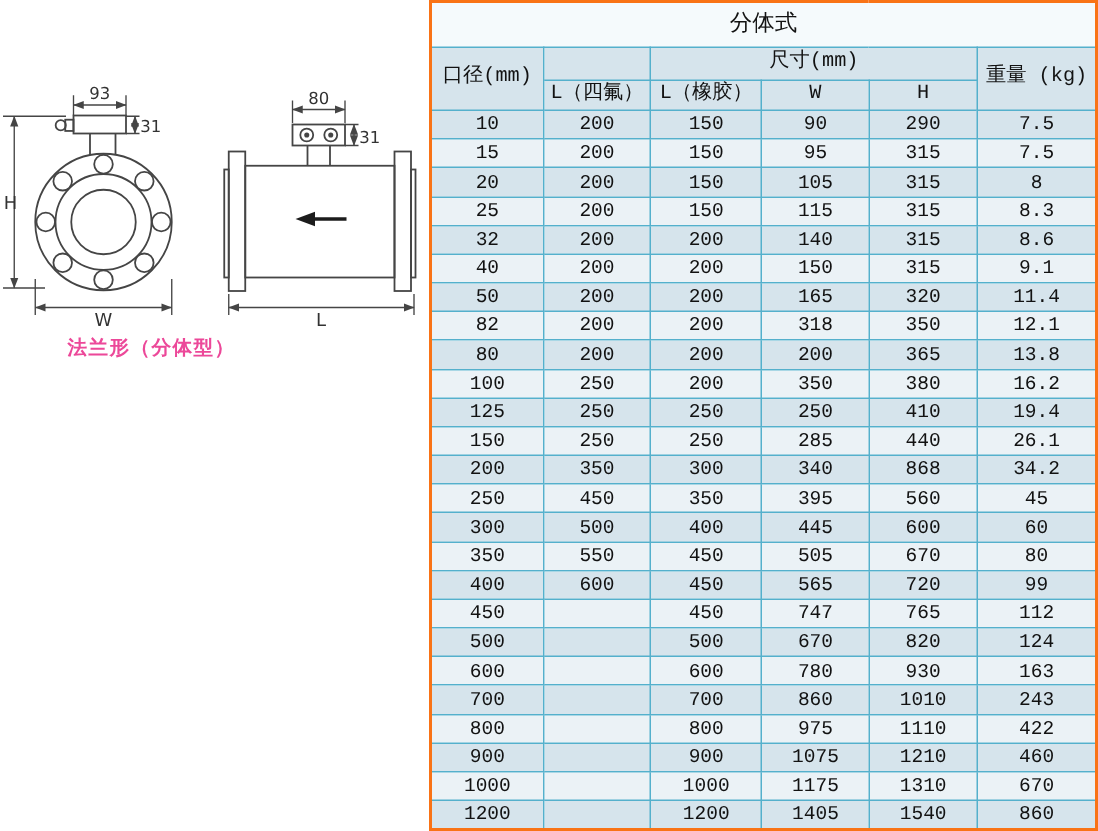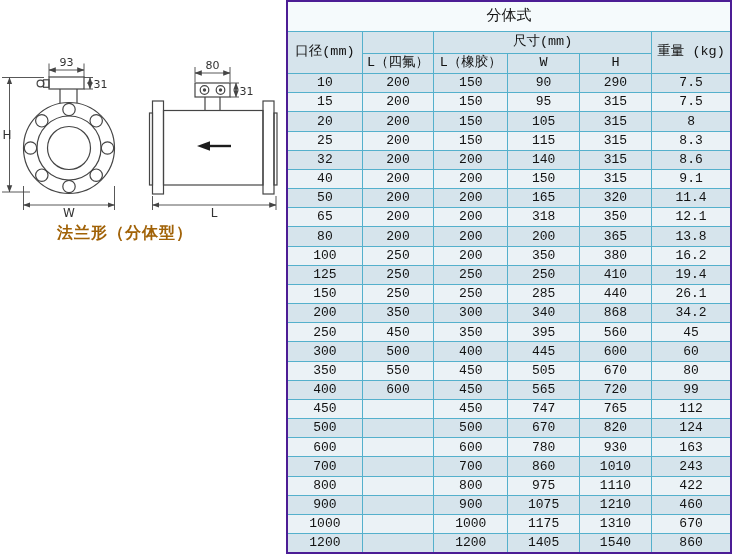--- a/index.html
+++ b/index.html
@@ -1,28 +1,28 @@
 <!DOCTYPE html>
 <html><head>
 <meta charset="utf-8">
 <style>
   html,body{margin:0;padding:0;background:#ffffff;}
   .screen{position:relative;width:732px;height:554px;background:#ffffff;overflow:hidden;
           font-family:"DejaVu Sans",sans-serif;}
 
   
   .left-panel{position:absolute;left:0;top:16px;width:286px;height:554px;background:#ffffff;}
-  .caption{position:absolute;left:45px;top:207px;width:160px;text-align:center;
-           font-size:16px;font-weight:bold;color:#a16207;letter-spacing:1px;
+  .caption{position:absolute;left:45px;top:207px;width:160px;
+           font-size:13px;font-weight:bold;color:#ec4899;letter-spacing:1px;
            font-family:"DejaVu Sans",sans-serif;}
 
   
   .right-panel{position:absolute;left:286px;top:0;width:446px;height:554px;}
   table.spec{width:446px;height:554px;border-collapse:collapse;table-layout:fixed;
-             border:2px solid #4c1d95;
+             border:2px solid #f97316;
              font-family:"Liberation Mono","DejaVu Sans Mono",monospace;}
   table.spec th, table.spec td{border:1px solid #54b0cc;text-align:center;vertical-align:middle;
              padding:0;font-weight:normal;color:#121212;white-space:nowrap;overflow:hidden;line-height:1.05;}
   tr.title-row th{height:29px;background:#f5fafc;font-size:15px;}
   tr.head-row-1 th{height:21px;background:#d6e4ec;font-size:13.5px;}
   tr.head-row-2 th{height:19px;background:#d6e4ec;font-size:13.5px;}
   tbody tr{height:19px;}
   tbody td{font-size:13px;}
   tr.row-dark td{background:#d6e4ec;}
   tr.row-light td{background:#ebf2f6;}
@@ -204,21 +204,21 @@
           </tr>
           <tr class="row-dark">
             <td>50</td>
             <td>200</td>
             <td>200</td>
             <td>165</td>
             <td>320</td>
             <td>11.4</td>
           </tr>
           <tr class="row-light">
-            <td>65</td>
+            <td>82</td>
             <td>200</td>
             <td>200</td>
             <td>318</td>
             <td>350</td>
             <td>12.1</td>
           </tr>
           <tr class="row-dark">
             <td>80</td>
             <td>200</td>
             <td>200</td>

